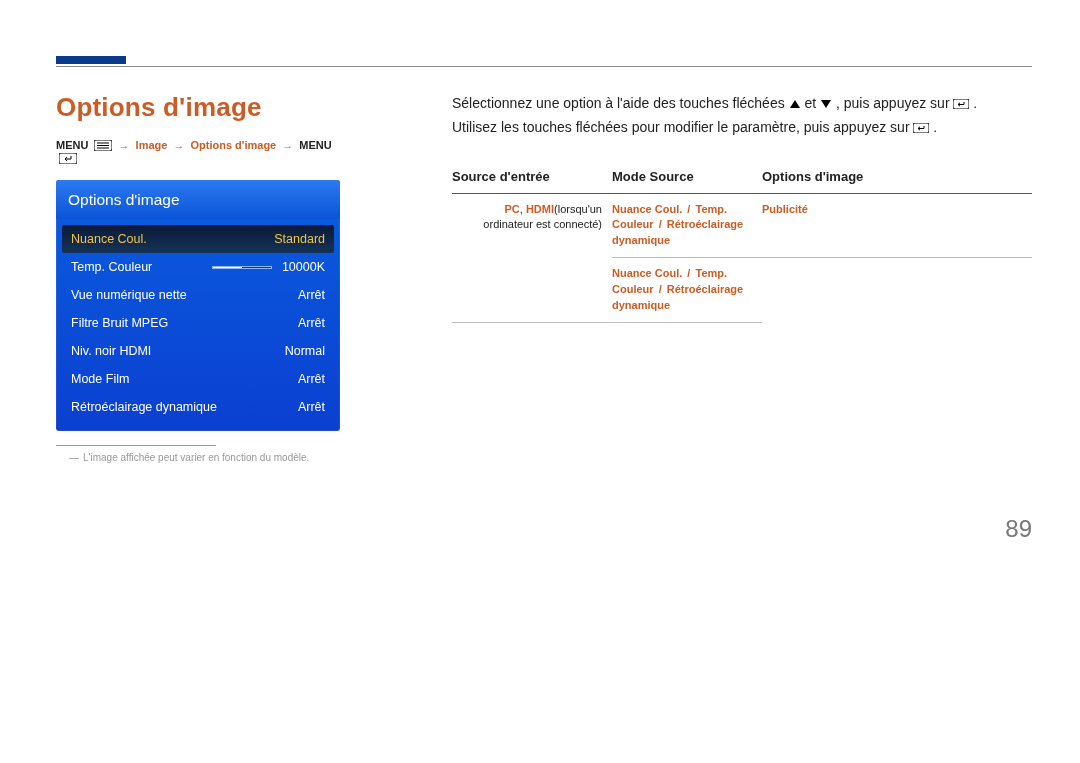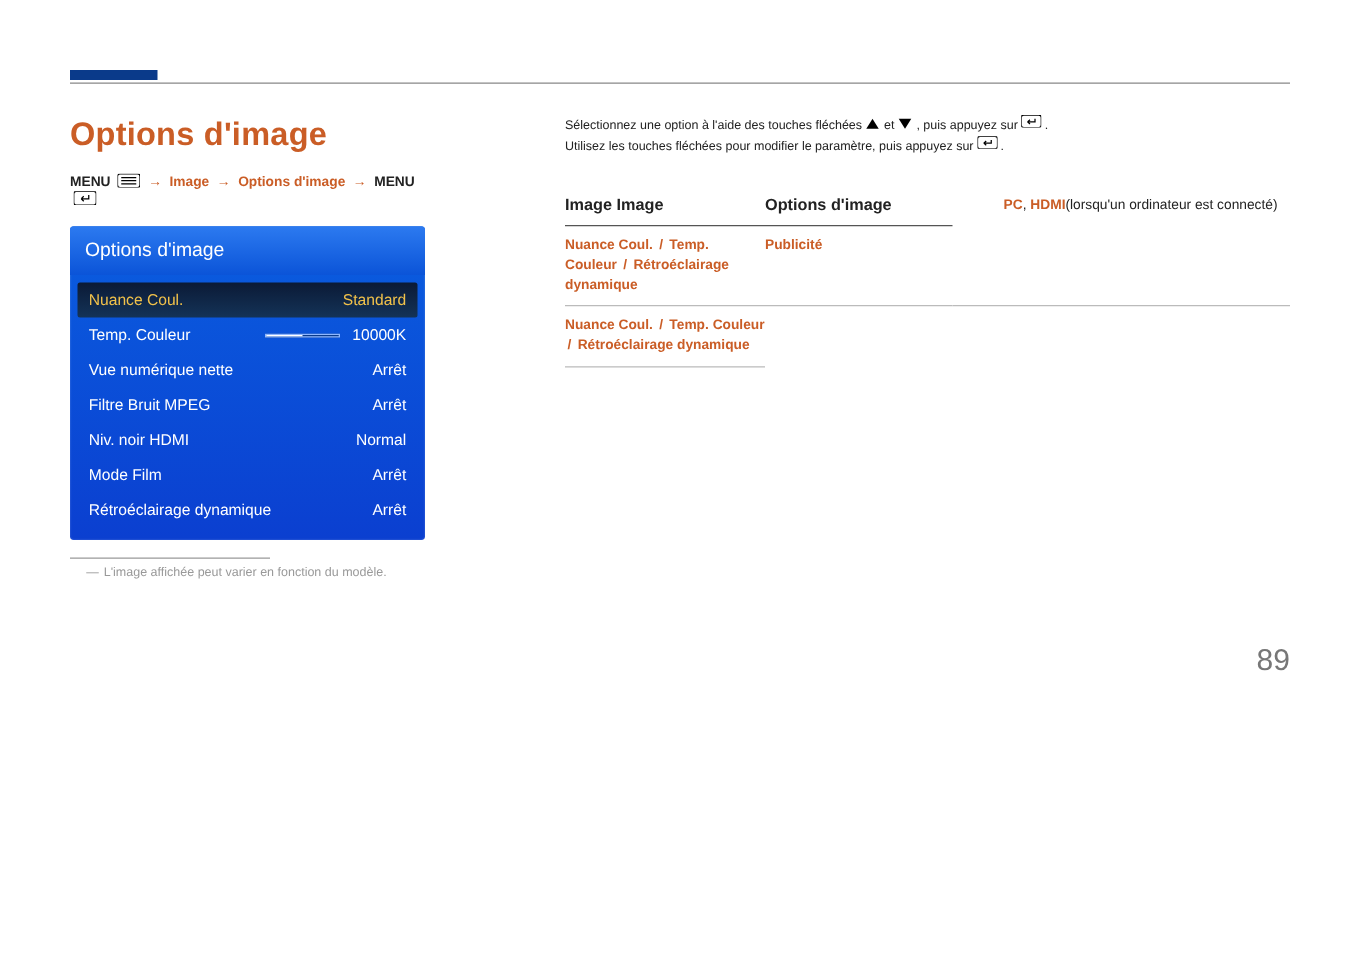--- a/index.html
+++ b/index.html
@@ -119,21 +119,21 @@
   .caption {
     margin-top: 6px;
     font-size: 10px;
     color: #999;
     margin-left: 13px;
   }
   .caption .dash { color: #999; margin-right: 4px; }
 
   
   .instr {
-    font-size: 10px;
+    font-size: 14px;
     color: #222;
     line-height: 1.65;
     margin-bottom: 22px;
   }
   .glyph { display: inline-block; vertical-align: middle; }
   .tri-up {
     width:0;height:0;border-left:5px solid transparent;border-right:5px solid transparent;
     border-bottom:8px solid #000; display:inline-block; margin: 0 1px;
   }
   .tri-down {
@@ -281,21 +281,22 @@
             <svg width="16" height="10" viewBox="0 0 16 10">
                 <rect x="0" y="0" width="16" height="10" rx="2" fill="none" stroke="#000" stroke-width="1"></rect>
                 <path d="M11 3 L11 5.5 L5 5.5 M5 5.5 L7 3.8 M5 5.5 L7 7.2" fill="none" stroke="#000" stroke-width="1"></path>
               </svg>
           </span>
           <span>.</span>
         </div>
       </div>
 
       <div class="table">
-        <div class="th">Image Image</div>
+        <div class="th">Source d'entrée</div>
+        <div class="th">Mode Source</div>
         <div class="th">Options d'image</div>
 
         <div class="td" style="grid-row: span 2; text-align: right;">
           <span class="orange">PC</span><span>, </span><span class="orange">HDMI</span><span>(lorsqu'un ordinateur est connecté)</span>
         </div>
         <div class="td">
           <span class="orange">Nuance Coul.</span>
           <span class="slash">/</span>
           <span class="orange">Temp. Couleur</span>
           <span class="slash">/</span>

